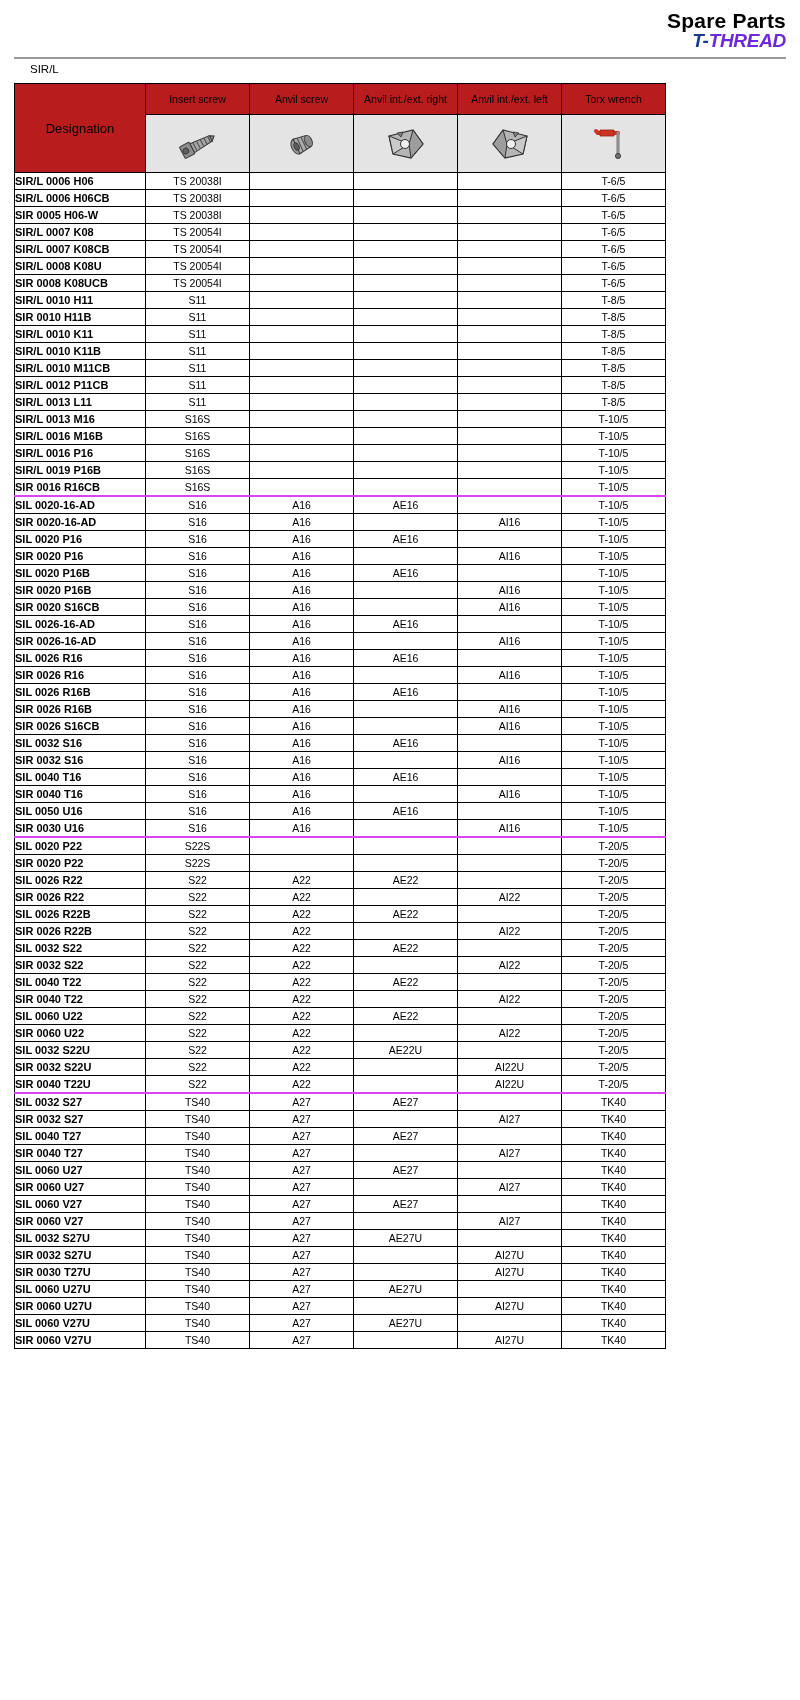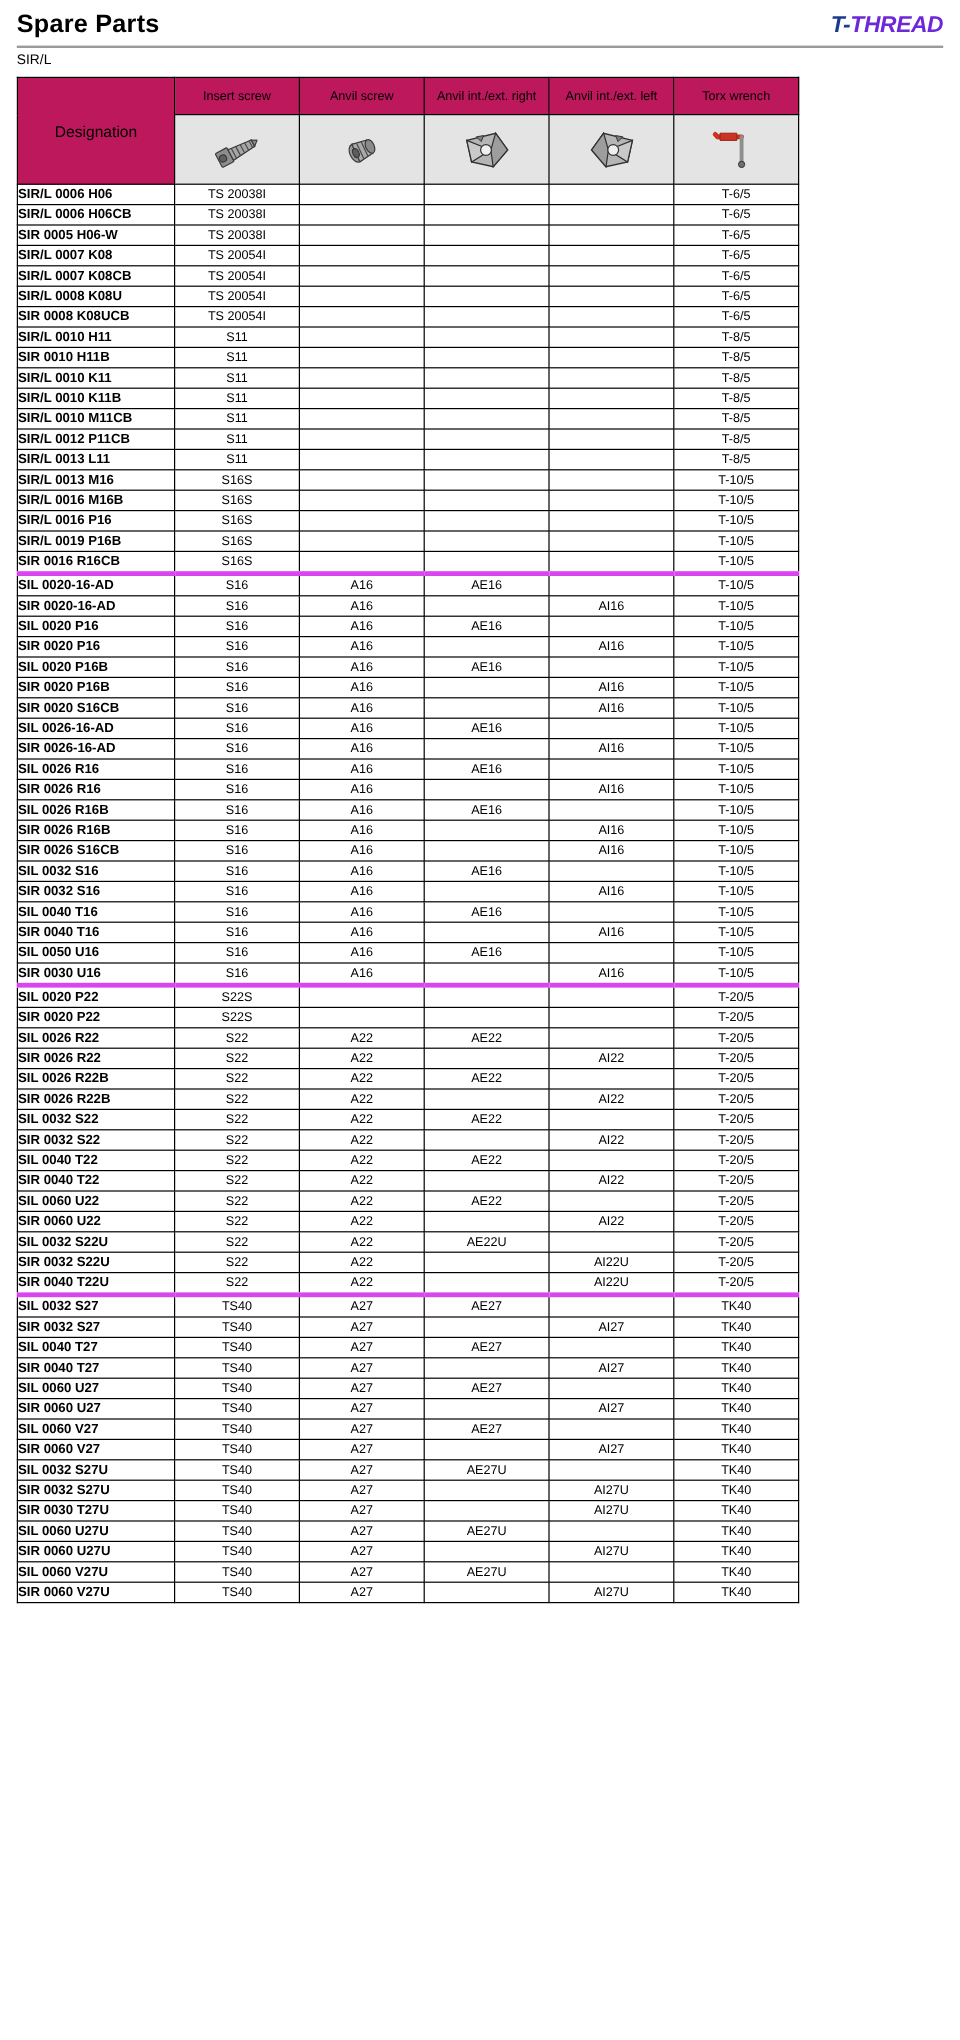--- a/index.html
+++ b/index.html
@@ -21,20 +21,21 @@
     position: relative;
     box-sizing: border-box;
     padding: 0 12px;
   }
   
   .header {
     display: flex;
     align-items: flex-end;
     justify-content: space-between;
     padding: 10px 2px 2px 2px;
+    flex-direction: column;
   }
   .page-title {
     font-size: 21px;
     font-weight: bold;
     letter-spacing: 0.2px;
     line-height: 1;
     color: #000;
   }
   .brand {
     font-size: 19px;
@@ -50,35 +51,36 @@
   .header-rule {
     height: 2px;
     background: #9a9a9a;
     margin: 5px 2px 0 2px;
   }
   .subtitle {
     font-size: 11.5px;
     font-weight: normal;
     color: #000;
     padding: 4px 2px 8px 2px;
+    margin-left: 16px;
   }
 
   
   table.parts {
     border-collapse: collapse;
     width: 648px;
     margin-left: 2px;
     table-layout: fixed;
   }
   table.parts th, table.parts td {
     border: 1px solid #000000;
     padding: 0;
   }
   thead th {
-    background: #be185d;
+    background: #b91c1c;
     text-align: center;
     vertical-align: middle;
     font-weight: normal;
     font-size: 10.5px;
   }
   th.col-desig {
     width: 130px;
     height: 88px;
     font-size: 13px;
   }
@@ -103,21 +105,21 @@
     white-space: nowrap;
     background: #ffffff;
   }
   td.val {
     font-size: 10.5px;
     text-align: center;
     height: 16px;
     line-height: 14px;
     white-space: nowrap;
   }
-  tr.thick-sep td { border-bottom: 4px solid #d946ef; }
+  tr.thick-sep td { border-bottom: 2px solid #d946ef; }
 
   
   .icon-svg { display: block; margin: 0 auto; }
 </style>
 </head>
 <body>
 
 <div class="page">
 
   <div class="header">

